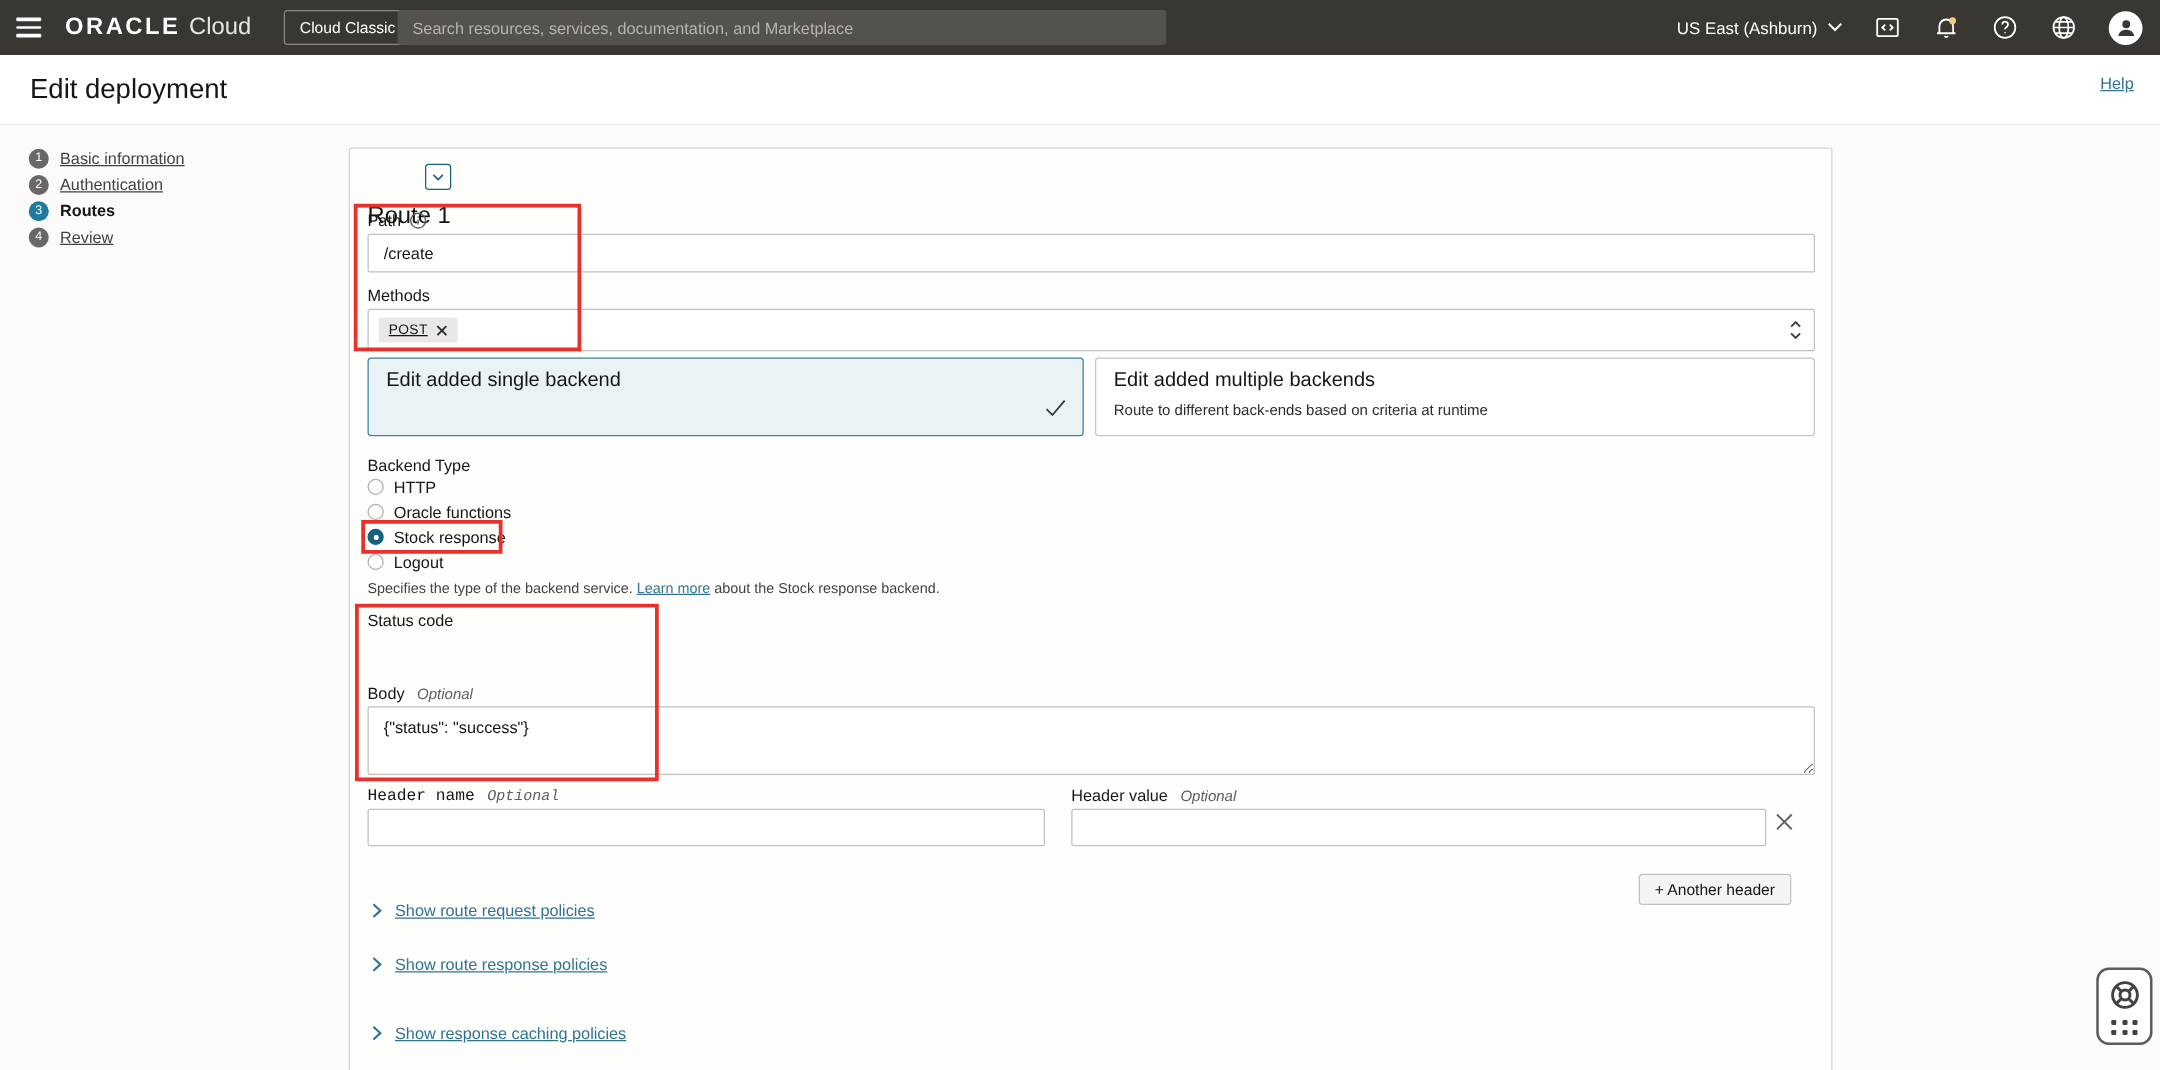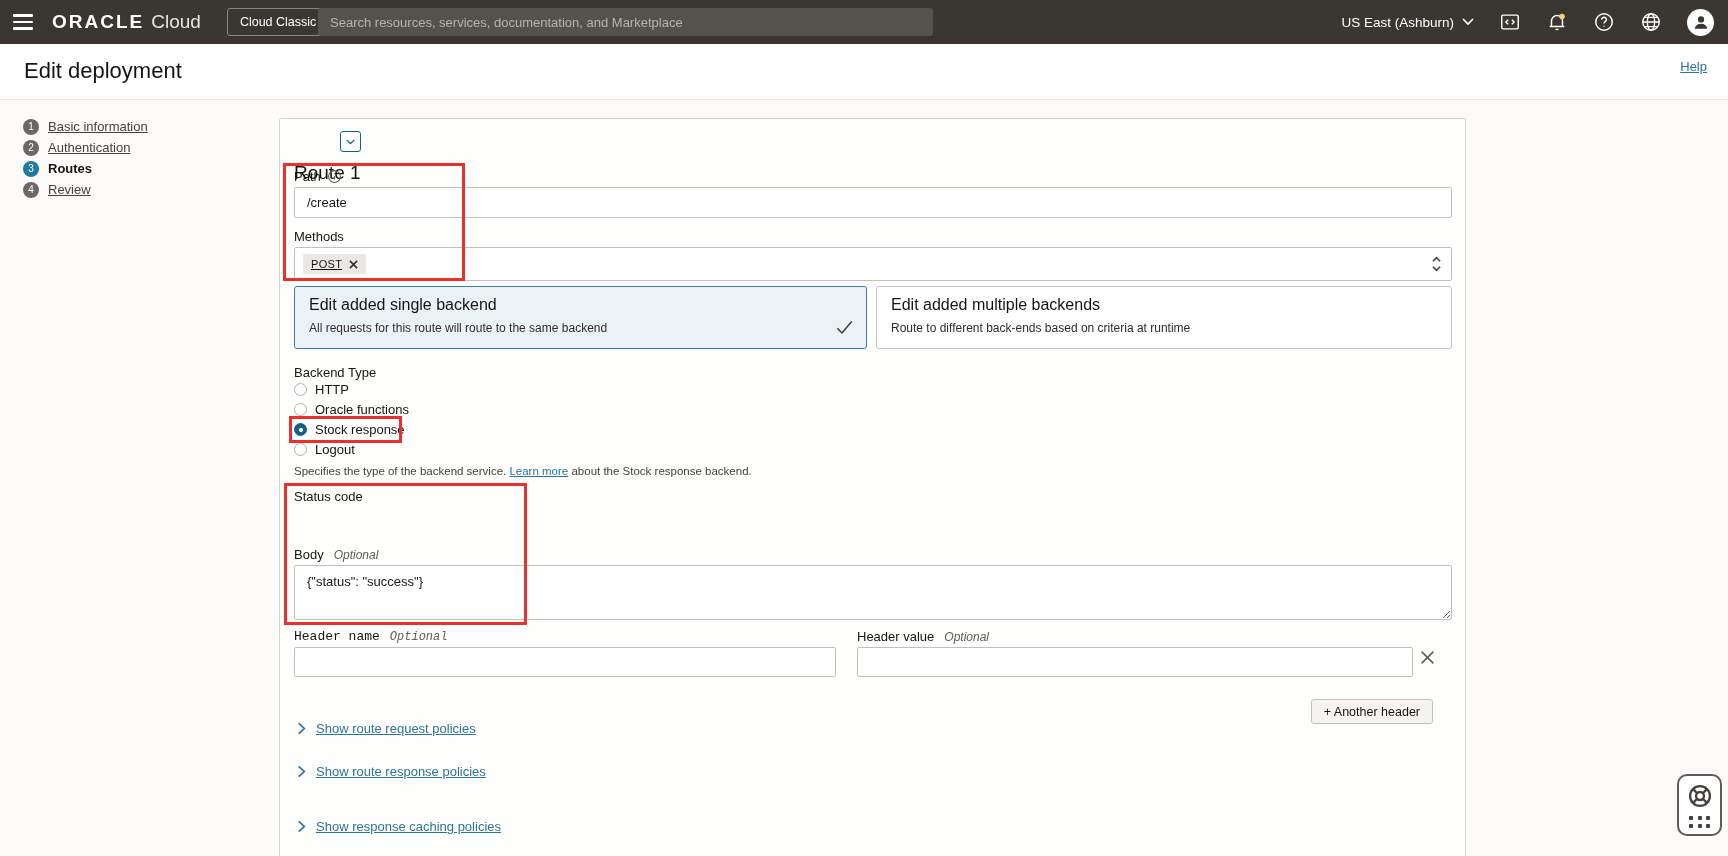--- a/index.html
+++ b/index.html
@@ -219,21 +219,20 @@
     <span class="spinner">
       <svg width="13" height="18" viewBox="0 0 14 20" fill="none" stroke="#44413e" stroke-width="1.8">
           <path d="M3 7l4-4 4 4M3 13l4 4 4-4"></path>
         </svg>
     </span>
   </div>
 
   <div class="abs cards">
     <div class="card selected" style="width:573px;">
       <div class="card-title">Edit added single backend</div>
-      <div class="card-sub">All requests for this route will route to the same backend</div>
       <span class="card-check">
         <svg width="17" height="15" viewBox="0 0 20 17" fill="none" stroke="#3a3733" stroke-width="1.7">
             <path d="M1.5 9.5l5.5 5.5L18.5 1.5"></path>
           </svg>
       </span>
     </div>
     <div class="card" style="width:576px;">
       <div class="card-title">Edit added multiple backends</div>
       <div class="card-sub">Route to different back-ends based on criteria at runtime</div>
     </div>

